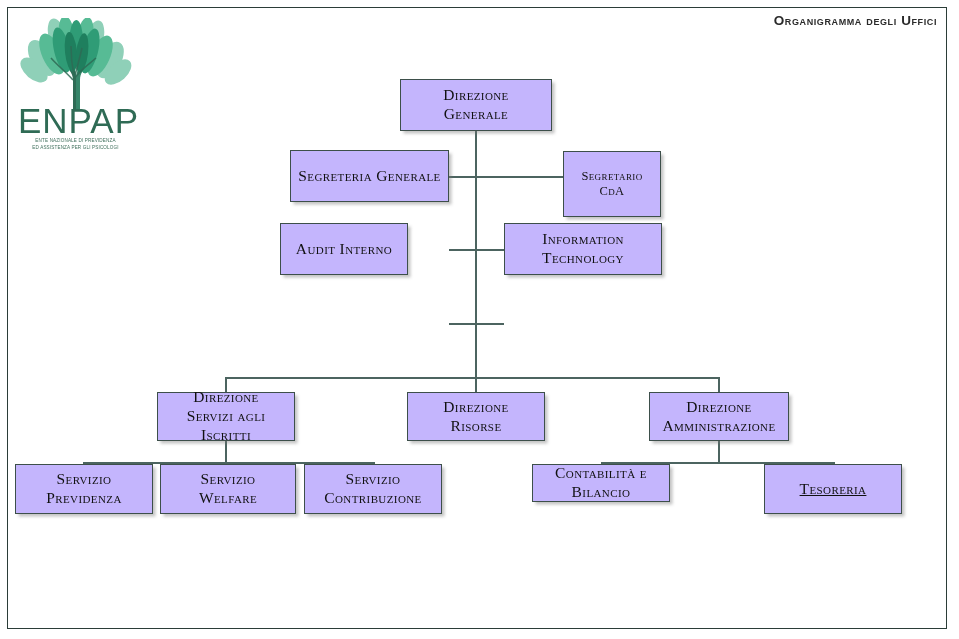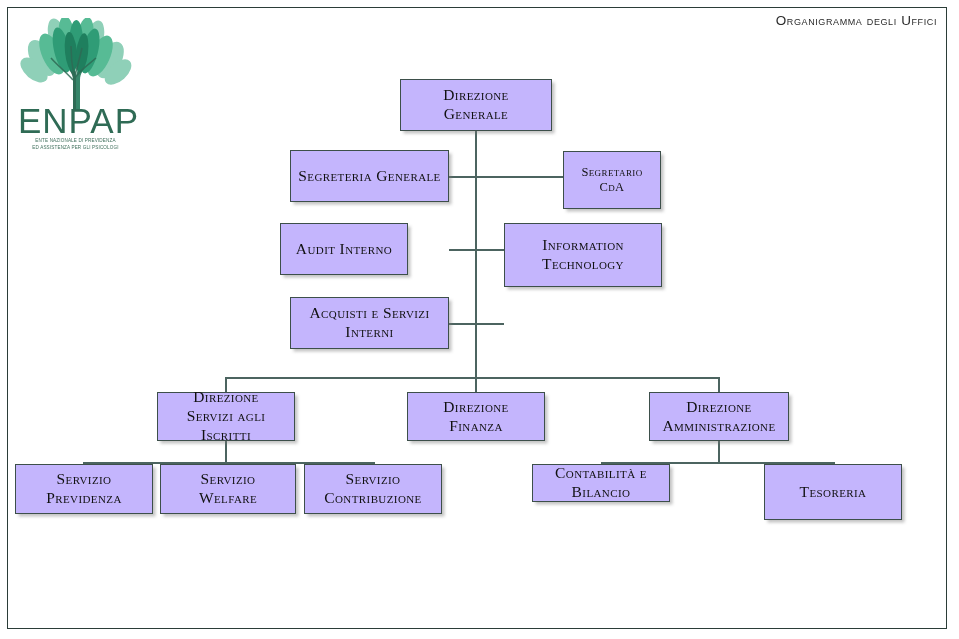--- a/index.html
+++ b/index.html
@@ -37,20 +37,21 @@
   .doc-title {
     position: absolute;
     right: 22px;
     top: 13px;
     font-family: "Liberation Sans", "DejaVu Sans", sans-serif;
     font-size: 13.5px;
     letter-spacing: 0.6px;
     color: #2a2a2a;
     font-variant: small-caps;
     white-space: nowrap;
+    font-weight: bold;
   }
 
   
   .logo {
     position: absolute;
     left: 18px;
     top: 18px;
     width: 115px;
     height: 132px;
   }
@@ -196,59 +197,53 @@
       <span>Generale</span>
     </div>
   </div>
 
   <div class="node" style="left:290px; top:150px; width:159px; height:52px;">
     <div>
       <span>Segreteria Generale</span>
     </div>
   </div>
 
-  <div class="node small" style="left:563px; top:151px; width:98px; height:58px;">
+  <div class="node small" style="left:563px; top:151px; width:98px; height:66px;">
     <div>
       <span>Segretario</span>
       <span>CdA</span>
     </div>
   </div>
 
   <div class="node" style="left:280px; top:223px; width:128px; height:52px;">
     <div>
       <span>Audit Interno</span>
     </div>
   </div>
 
-  <div class="node" style="left:504px; top:223px; width:158px; height:64px;">
+  <div class="node" style="left:504px; top:223px; width:158px; height:52px;">
     <div>
       <span>Information</span>
       <span>Technology</span>
     </div>
   </div>
 
-  <div class="node" style="left:290px; top:297px; width:159px; height:52px;">
-    <div>
-      <span>Acquisti e Servizi</span>
-      <span>Interni</span>
-    </div>
-  </div>
 
 
   <div class="node" style="left:157px; top:392px; width:138px; height:49px;">
     <div>
       <span>Direzione</span>
       <span>Servizi agli Iscritti</span>
     </div>
   </div>
 
   <div class="node" style="left:407px; top:392px; width:138px; height:49px;">
     <div>
       <span>Direzione</span>
-      <span>Finanza</span>
+      <span>Risorse</span>
     </div>
   </div>
 
   <div class="node" style="left:649px; top:392px; width:140px; height:49px;">
     <div>
       <span>Direzione</span>
       <span>Amministrazione</span>
     </div>
   </div>
 
@@ -273,19 +268,19 @@
     </div>
   </div>
 
   <div class="node" style="left:532px; top:464px; width:138px; height:38px;align-items:center;">
     <div>
       <span>Contabilità e</span>
       <span>Bilancio</span>
     </div>
   </div>
 
-  <div class="node" style="left:764px; top:464px; width:138px; height:56px;">
+  <div class="node" style="left:764px; top:464px; width:138px; height:50px;text-decoration:underline;">
     <div>
       <span>Tesoreria</span>
     </div>
   </div>
 
 </div>
 
 </body></html>

